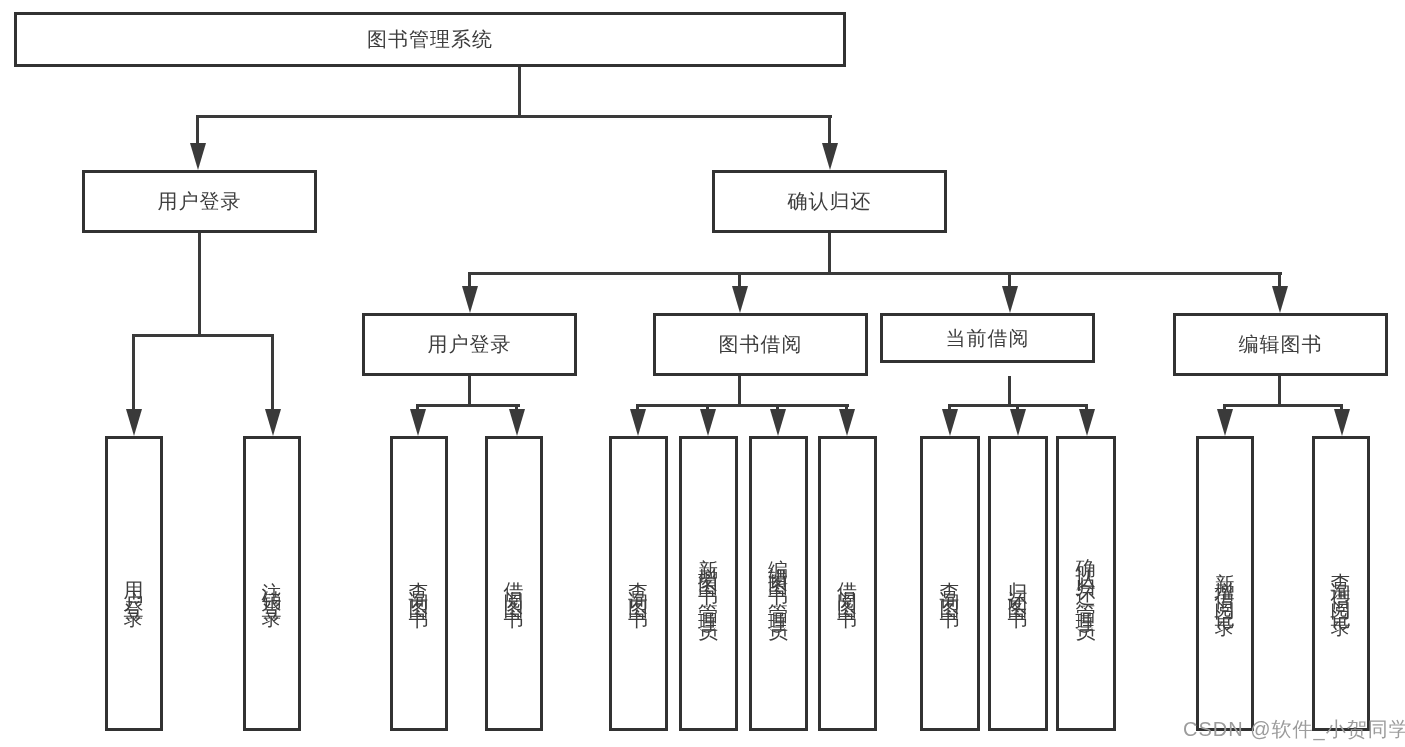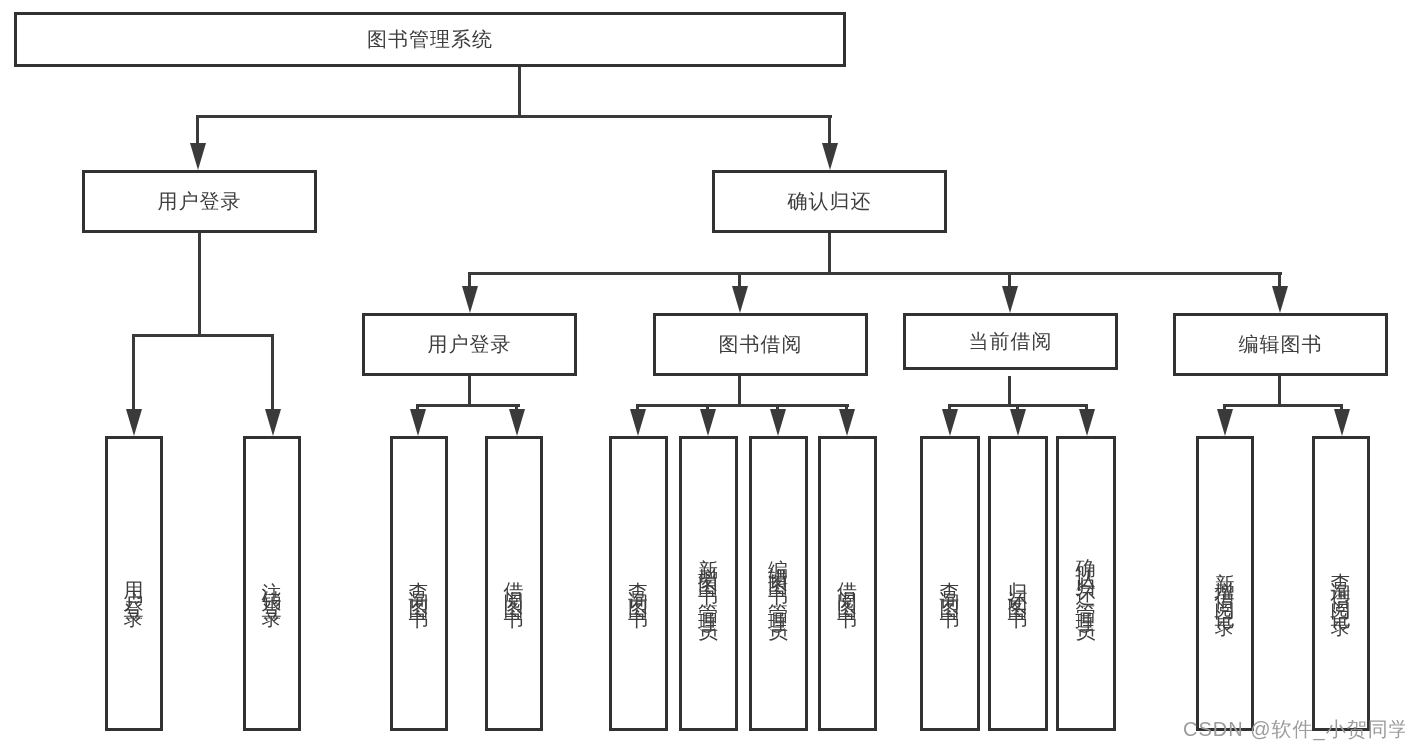--- a/index.html
+++ b/index.html
@@ -67,21 +67,21 @@
   <div class="arrow" style="left:462px;top:286px"></div>
   <div class="vline" style="left:738px;top:272px;height:16px"></div>
   <div class="arrow" style="left:732px;top:286px"></div>
   <div class="vline" style="left:1008px;top:272px;height:16px"></div>
   <div class="arrow" style="left:1002px;top:286px"></div>
   <div class="vline" style="left:1278px;top:272px;height:16px"></div>
   <div class="arrow" style="left:1272px;top:286px"></div>
 
   <div class="node" style="left:362px;top:313px;width:215px;height:63px">用户登录</div>
   <div class="node" style="left:653px;top:313px;width:215px;height:63px">图书借阅</div>
-  <div class="node" style="left:903px;top:313px;width:215px;height:57px">当前借阅</div>
+  <div class="node" style="left:880px;top:313px;width:215px;height:50px">当前借阅</div>
   <div class="node" style="left:1173px;top:313px;width:215px;height:63px">编辑图书</div>
 
   <div class="vline" style="left:468px;top:376px;height:31px"></div>
   <div class="hline" style="left:416px;top:404px;width:104px"></div>
   <div class="vline" style="left:416px;top:404px;height:10px"></div>
   <div class="arrow" style="left:410px;top:409px"></div>
   <div class="vline" style="left:515px;top:404px;height:10px"></div>
   <div class="arrow" style="left:509px;top:409px"></div>
 
   <div class="vline" style="left:738px;top:376px;height:31px"></div>

